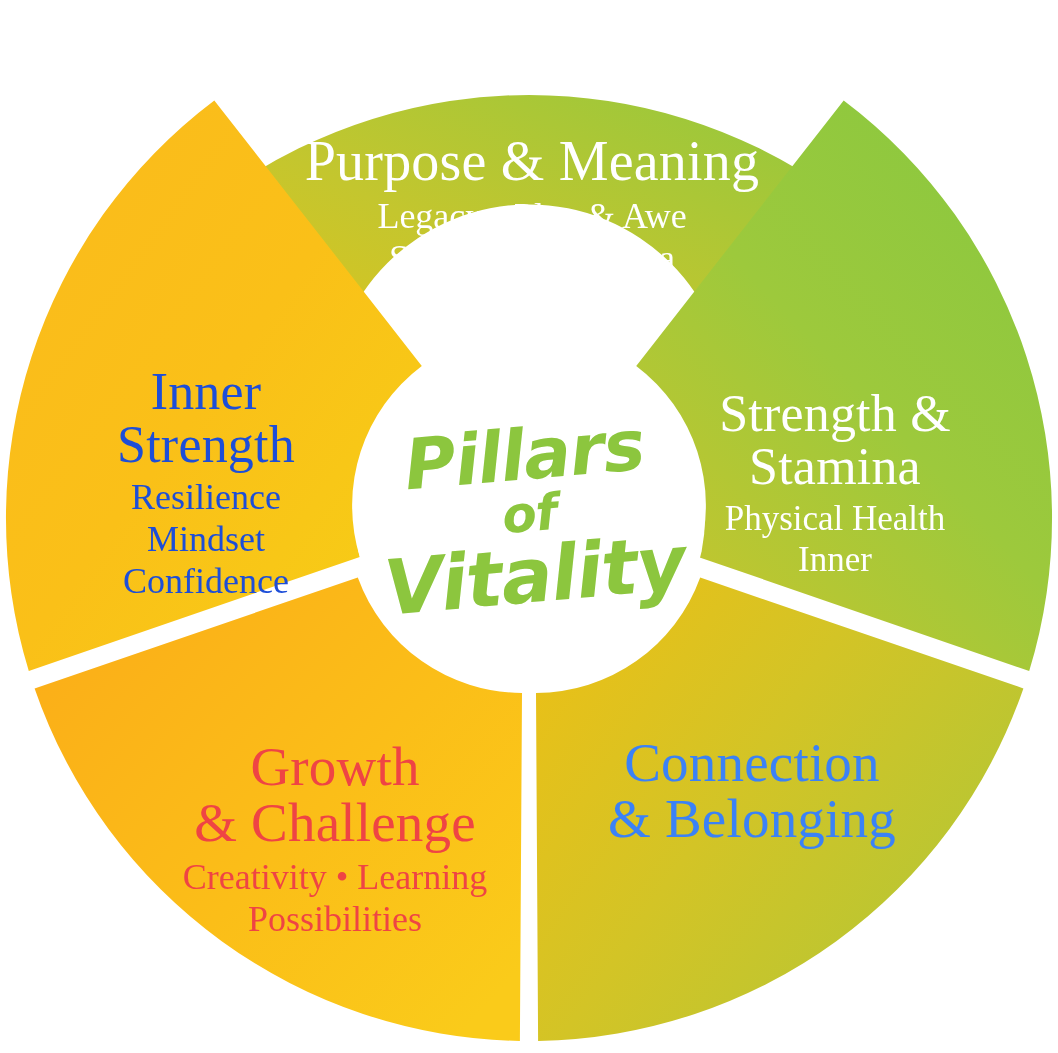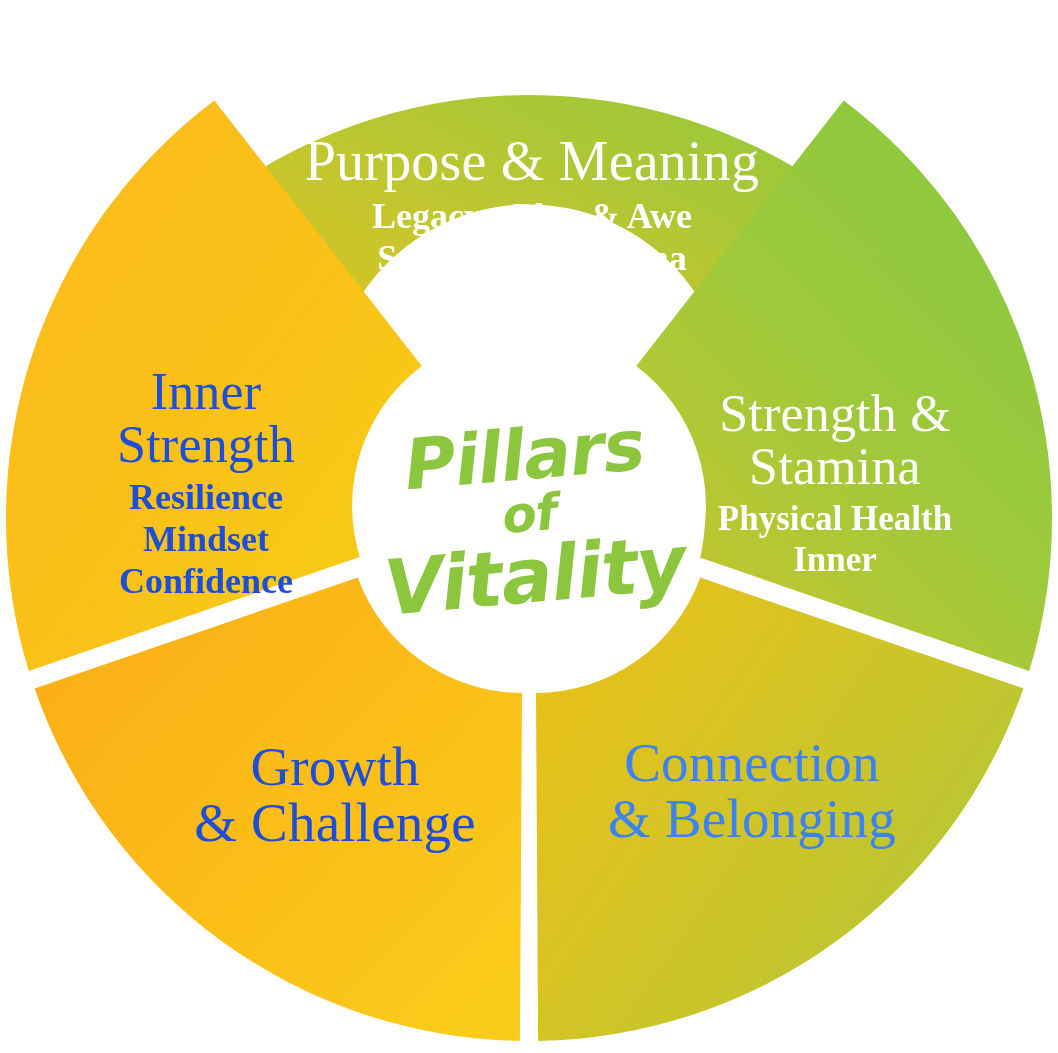--- a/index.html
+++ b/index.html
@@ -39,21 +39,21 @@
     line-height: 1.02;
     font-weight: 400;
     letter-spacing: 0.2px;
     margin: 0 0 6px 0;
     white-space: pre-line;
   }
   .seg-sub {
     display: block;
     font-size: 35px;
     line-height: 1.16;
-    font-weight: 700;
+    font-weight: 400;
     white-space: pre-line;
     text-align: center;
   }
 
   
   #label-purpose   { left: 252px; top: 86px;  width: 560px; }
   #label-strength  { left: 680px; top: 340px; width: 310px; }
   #label-connection{ left: 556px; top: 688px; width: 392px; }
   #label-growth    { left: 140px; top: 692px; width: 390px; }
   #label-inner     { left: 56px;  top: 318px; width: 300px; }
@@ -176,23 +176,25 @@
 Stamina</span>
     <span class="seg-sub">Physical Health
 Inner</span>
   </div>
 
   <div class="seg-label" id="label-connection" style="color: #3b82f6;">
     <span class="seg-title">Connection
 &amp; Belonging</span>
   </div>
 
-  <div class="seg-label" id="label-growth" style="color: #1d4ed8;">
+  <div class="seg-label" id="label-growth" style="color: #ef4444;">
     <span class="seg-title">Growth
 &amp; Challenge</span>
+    <span class="seg-sub">Creativity • Learning
+Possibilities</span>
   </div>
 
   <div class="seg-label" id="label-inner" style="color: #1d4ed8;">
     <span class="seg-title">Inner
 Strength</span>
     <span class="seg-sub">Resilience
 Mindset
 Confidence</span>
   </div>
 

